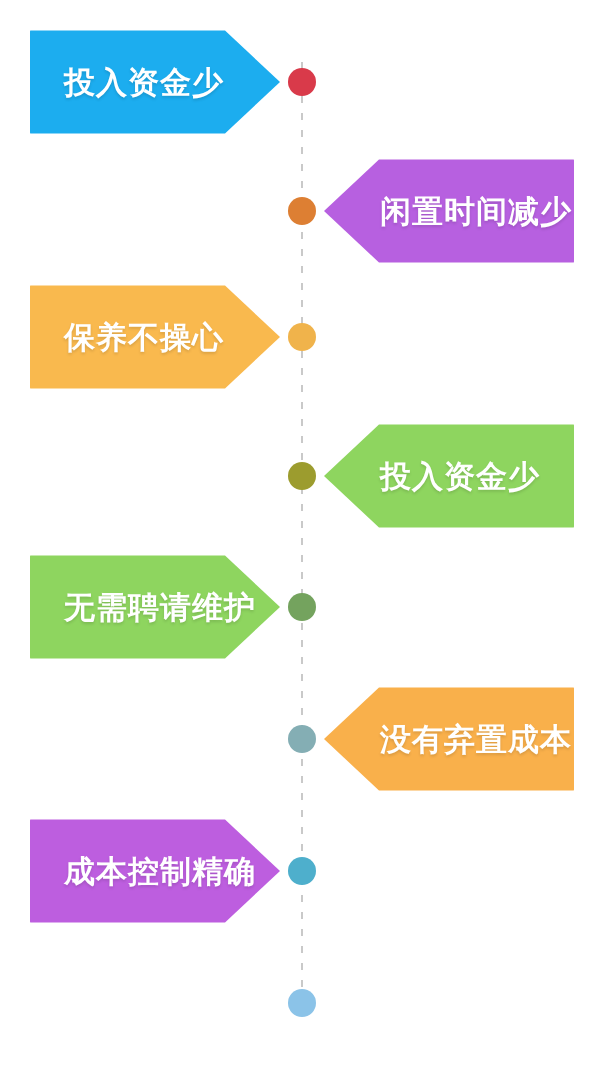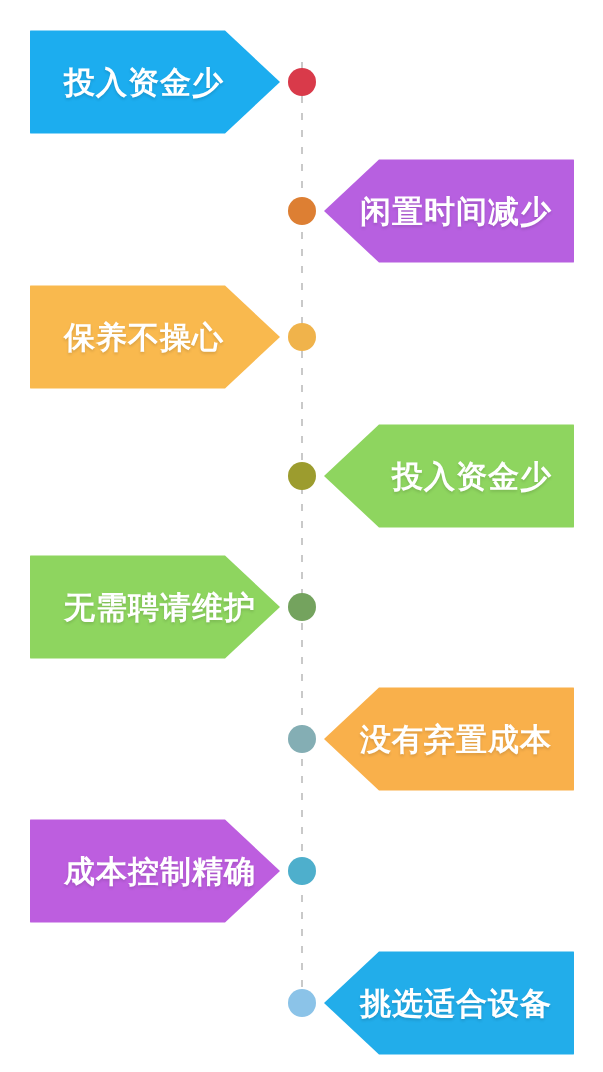--- a/index.html
+++ b/index.html
@@ -74,21 +74,20 @@
     -webkit-clip-path: polygon(
         0% 4%, 78% 4%, 100% 50%, 78% 96%, 0% 96%);
     clip-path: polygon(
         0% 4%, 78% 4%, 100% 50%, 78% 96%, 0% 96%);
     border-radius: 6px;
   }
 
   
   .banner.right {
     left: 324px;
-    justify-content: flex-end;
     padding-right: 22px;
     padding-left: 56px;
     -webkit-clip-path: polygon(
         22% 4%, 100% 4%, 100% 96%, 22% 96%, 0% 50%);
     clip-path: polygon(
         22% 4%, 100% 4%, 100% 96%, 22% 96%, 0% 50%);
     border-radius: 6px;
   }
 
   
@@ -152,19 +151,16 @@
   </div>
 
   <div class="row" style="top:815px;text-align:right;">
     <div class="banner left" style="background:#BD5EDF;">
       <span class="label">成本控制精确</span>
     </div>
     <div class="dot" style="background:#4EAFCC;"></div>
   </div>
 
   <div class="row" style="top:947px;">
-    <div class="banner right" style="background:#22ADEA;">
-      <span class="label">挑选适合设备</span>
-    </div>
     <div class="dot" style="background:#8BC3E8;"></div>
   </div>
 
 </div>
 
 </body></html>

